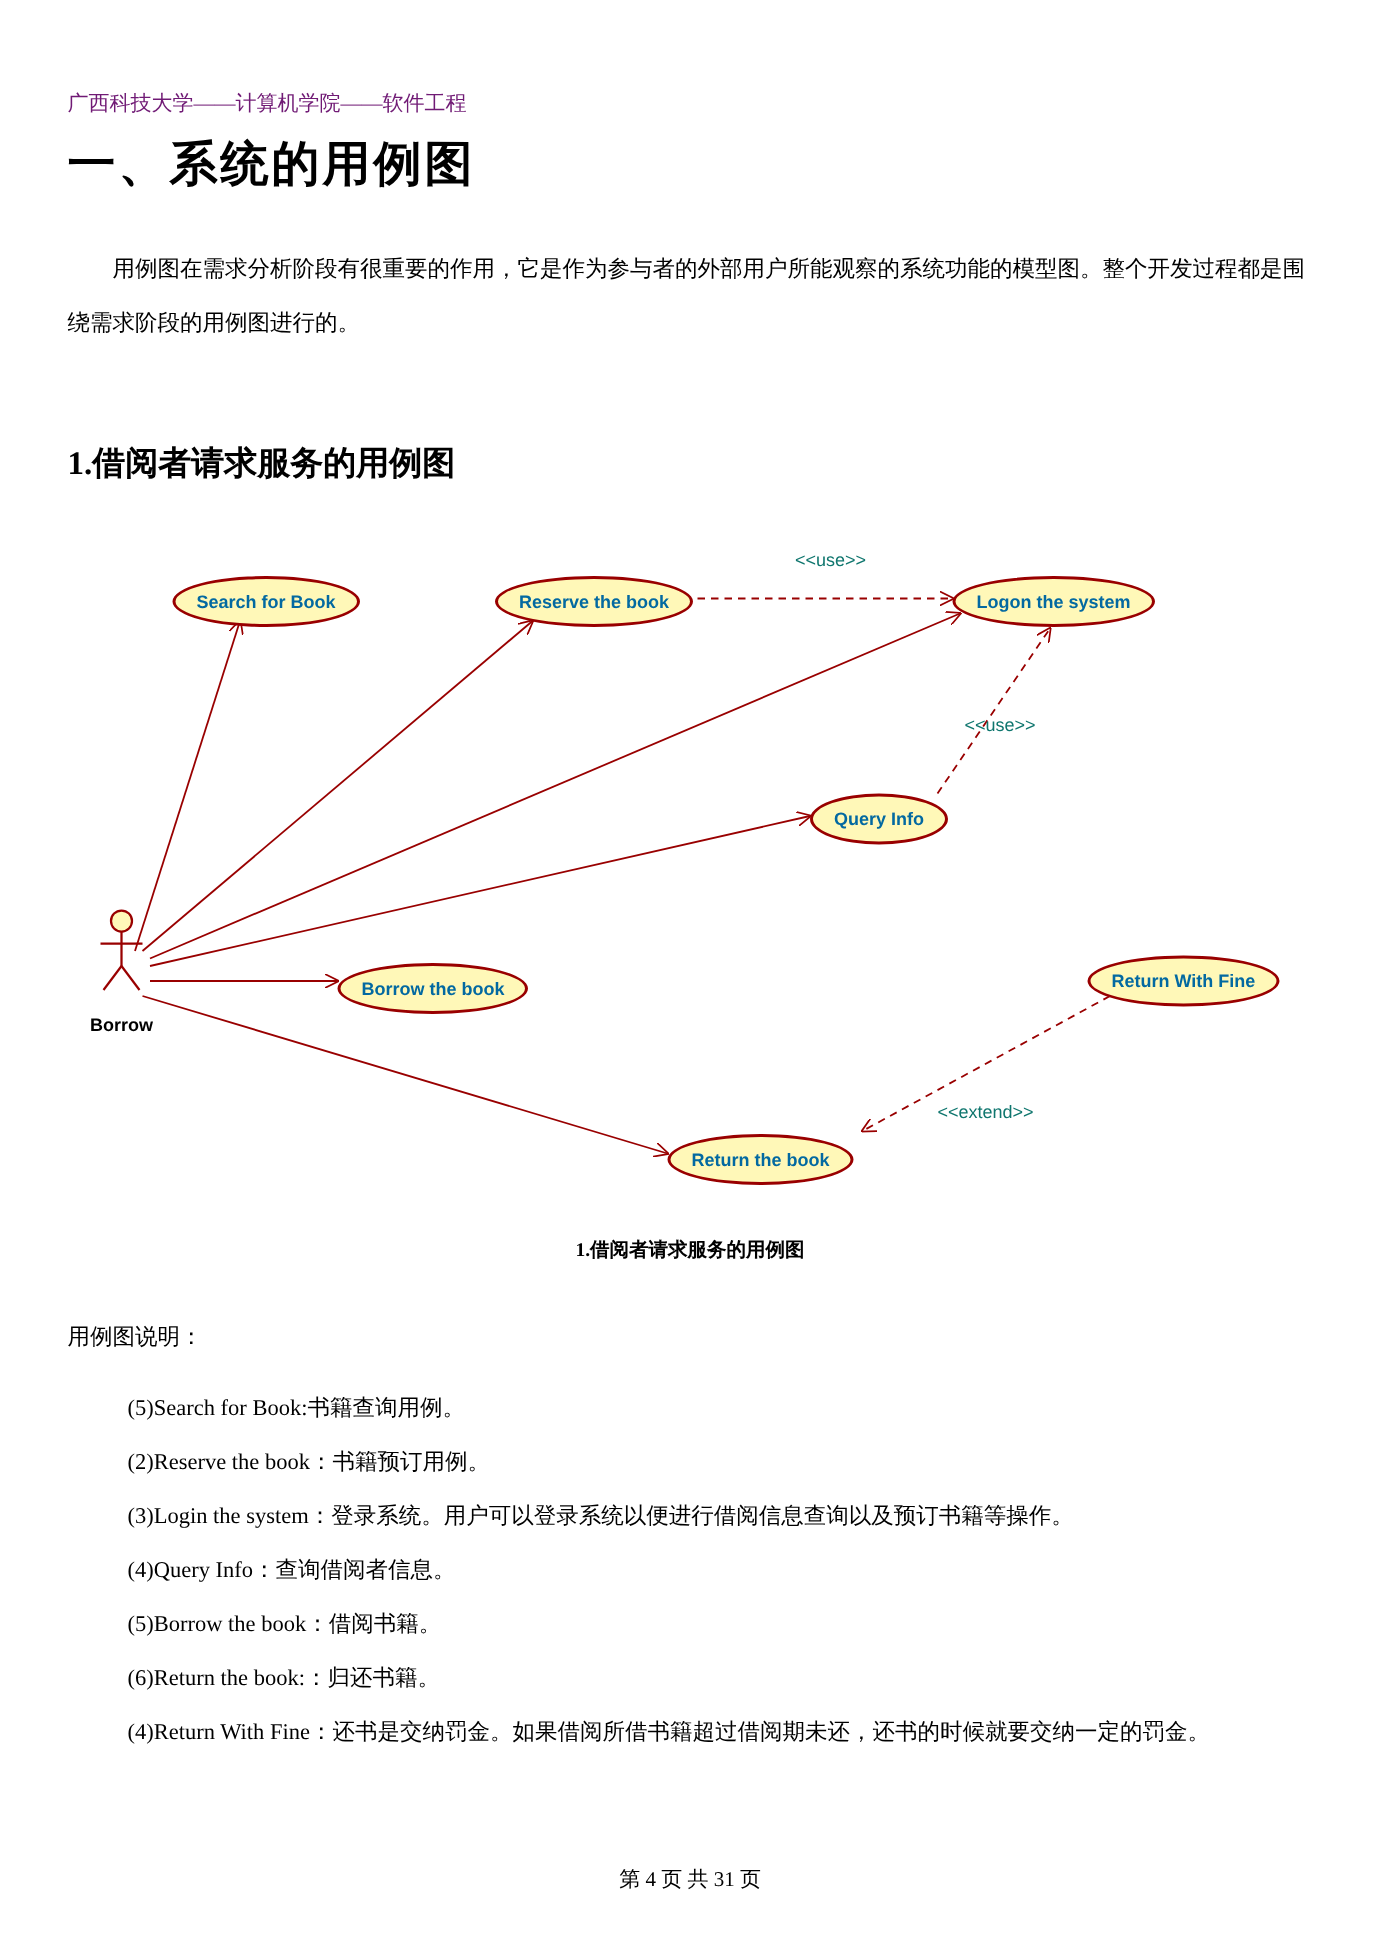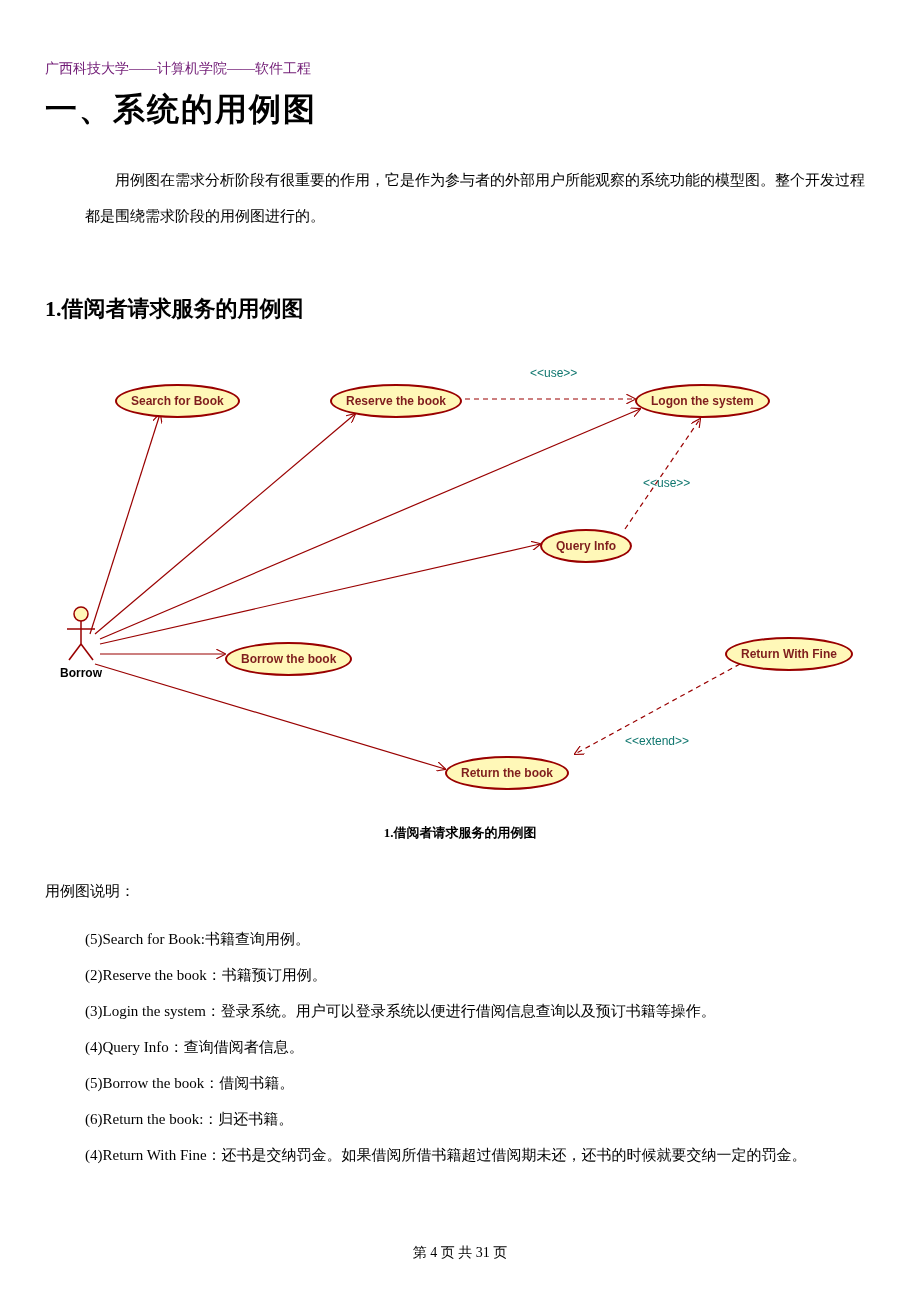--- a/index.html
+++ b/index.html
@@ -7,51 +7,51 @@
     width: 920px;
     height: 1302px;
     background: #ffffff;
     font-family: "SimSun", "宋体", serif;
     color: #000000;
     position: relative;
     padding: 60px 45px 40px 45px;
   }
   .header-text { font-size: 14px; color: #701a75; margin-bottom: 5px; }
   .main-title { font-size: 32px; font-weight: bold; margin: 10px 0 30px 0; letter-spacing: 2px; }
-  .intro-text { font-size: 15px; line-height: 2.4; text-indent: 2em; margin-bottom: 60px; margin-left: 40px; }
+  .intro-text { font-size: 15px; line-height: 2.4; text-indent: 2em; margin-bottom: 60px; }
   .section-title { font-size: 22px; font-weight: bold; margin-bottom: 30px; }
   .diagram-container {
     position: relative;
     width: 830px;
     height: 460px;
     margin: 0 auto 10px auto;
   }
   .usecase {
     position: absolute;
     background: #fff8b8;
     border: 2px solid #990000;
     border-radius: 50%;
     padding: 8px 14px;
     font-family: Arial, sans-serif;
     font-size: 12px;
     font-weight: bold;
-    color: #7f1d1d;
+    color: #0369a1;
     text-align: center;
     white-space: nowrap;
   }
   .actor {
     position: absolute;
     text-align: center;
   }
   .actor svg { display: block; margin: 0 auto; }
   .actor-label {
     font-family: Arial, sans-serif;
     font-size: 12px;
     font-weight: bold;
-    margin-top: 2px;
+    margin-top: 12px;
   }
   .stereotype {
     position: absolute;
     font-family: Arial, sans-serif;
     font-size: 12px;
     color: #0f766e;
   }
   .diagram-caption {
     text-align: center;
     font-size: 13px;

